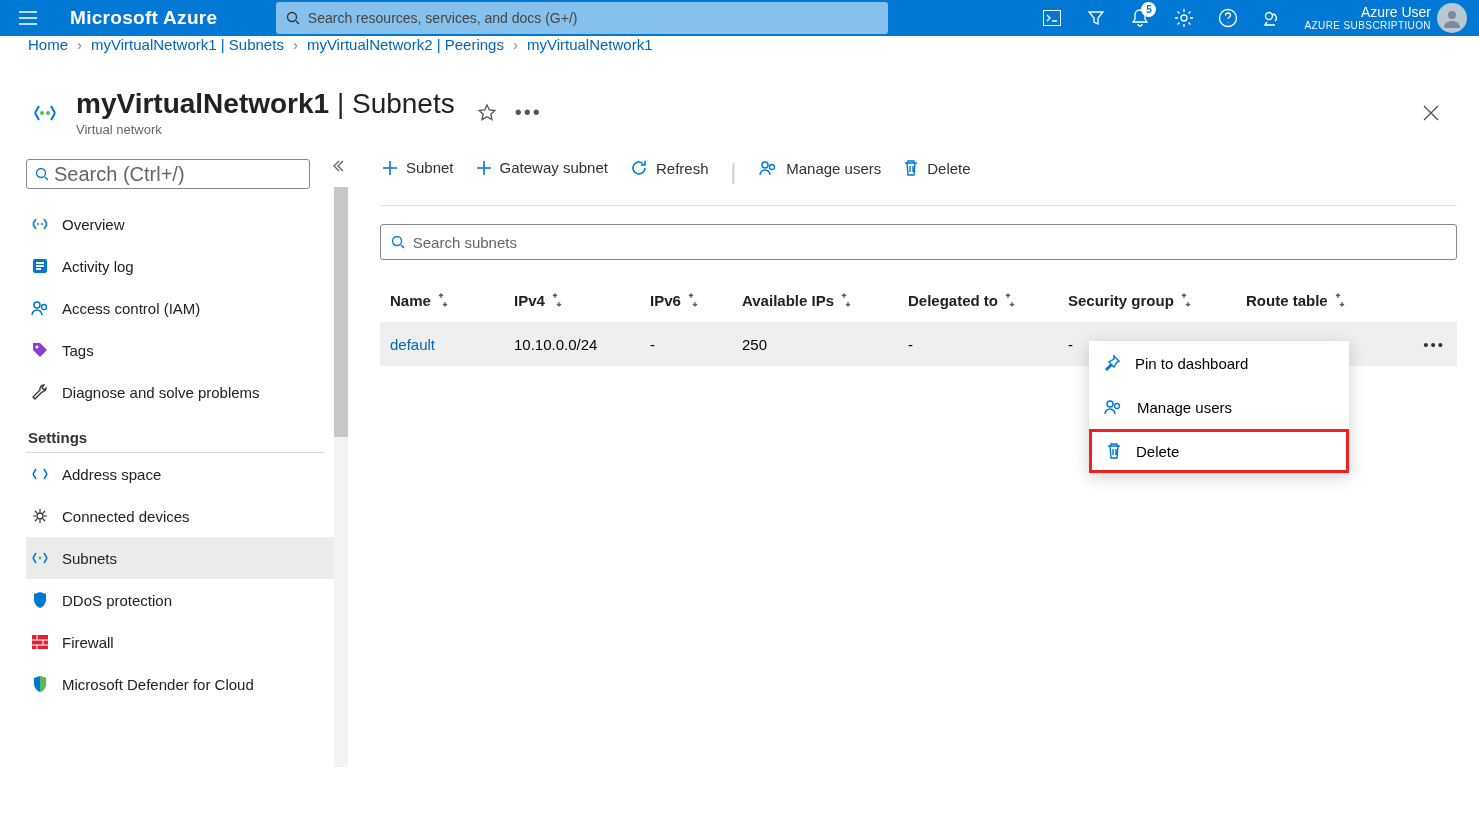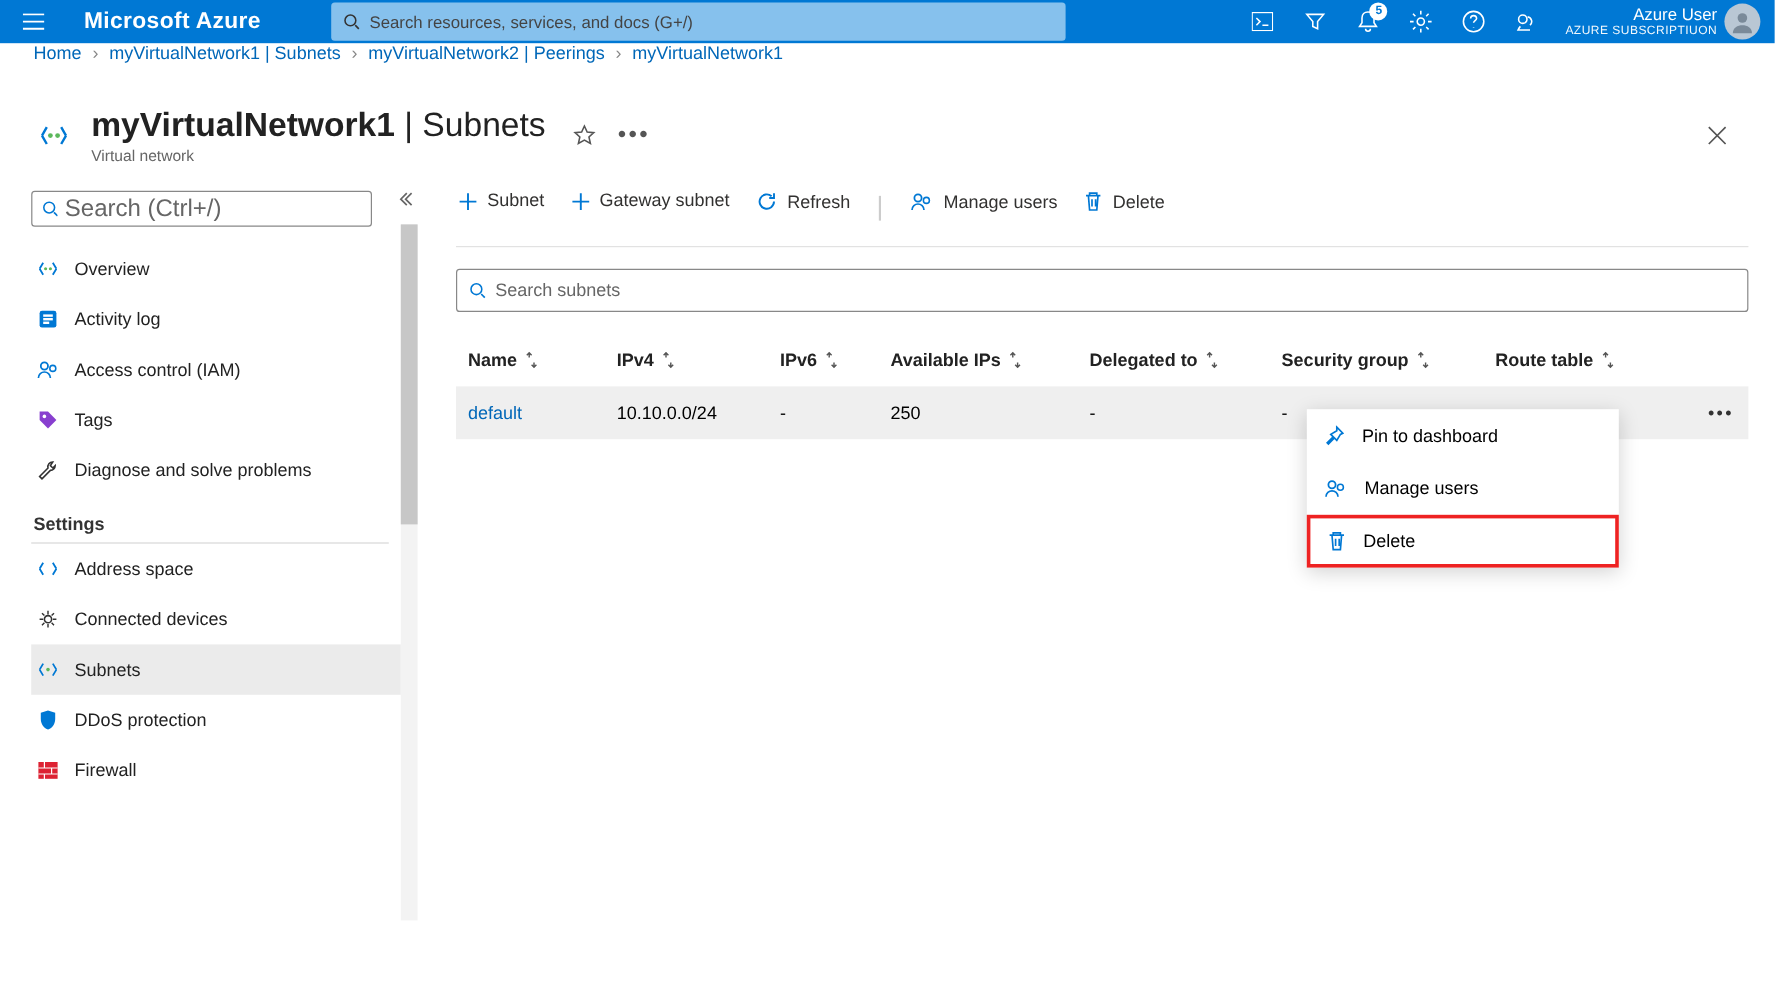--- a/index.html
+++ b/index.html
@@ -292,20 +292,29 @@
     </div>
     <div class="side-item">
       <span class="ico">
           <svg width="18" height="16">
             <rect x="1" y="1" width="16" height="14" fill="#d23"></rect>
             <path d="M1 6h16M1 11h16M6 1v5M12 6v5M6 11v5" stroke="#fff" stroke-width="1"></path>
           </svg>
         </span>
       <span>Firewall</span>
     </div>
+    <div class="side-item">
+      <span class="ico">
+          <svg width="16" height="18">
+            <path d="M8 1l6 2v5c0 5-3 8-6 9-3-1-6-4-6-9V3z" fill="#0078d4"></path>
+            <path d="M8 1l6 2v5c0 5-3 8-6 9V1z" fill="#5cb85c"></path>
+          </svg>
+        </span>
+      <span>Microsoft Defender for Cloud</span>
+    </div>
   </div>
 
   <div class="main">
     <div class="toolbar">
       <div class="tbtn">
         <svg width="16" height="16">
             <path d="M8 1v14M1 8h14" stroke="#0078d4" stroke-width="1.6"></path>
           </svg>
         <span>Subnet</span>
       </div>

